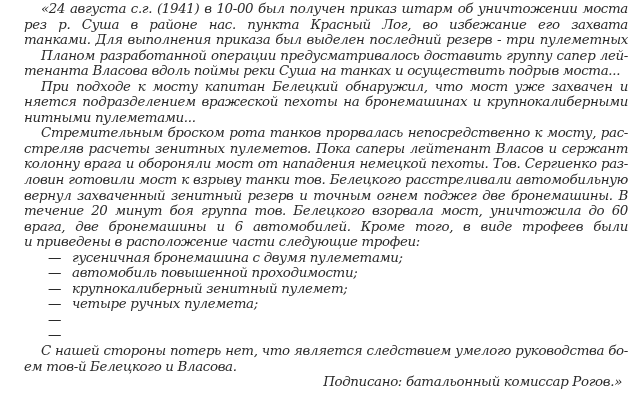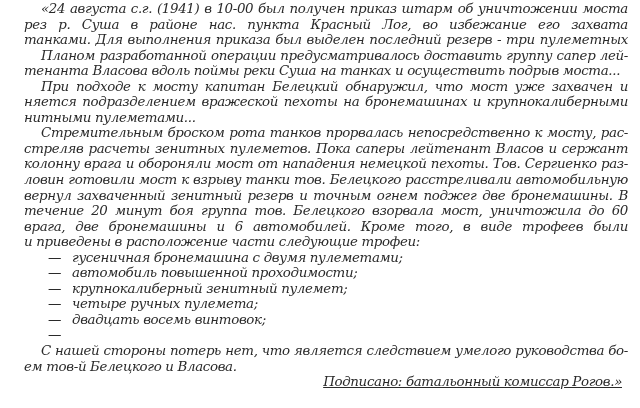--- a/index.html
+++ b/index.html
@@ -8,21 +8,21 @@
     position: absolute; left: 24px; top: 1px; width: 604px;
     font-family: "DejaVu Serif", serif; font-style: italic;
     font-size: 13.4px; line-height: 15.55px; color: #2a2a2a;
     letter-spacing: -0.35px;
   }
   .line { white-space: nowrap; height: 15.55px; }
   .justify { text-align: justify; text-align-last: justify; white-space: normal; overflow: hidden; }
   .indent { padding-left: 17px; }
   .item { display: flex; height: 15.55px; white-space: nowrap; }
   .item .dash { width: 48px; padding-left: 24px; box-sizing: border-box; }
-  .sig { text-align: right; padding-right: 6px; text-decoration: underline; }
+  .sig { text-align: right; padding-right: 6px; }
 </style>
 </head>
 <body>
 
 <div class="page">
 
   <div>
     <div class="line justify indent">«24 августа с.г. (1941) в 10-00 был получен приказ штарм об уничтожении моста че-</div>
     <div class="line justify">рез р. Суша в районе нас. пункта Красный Лог, во избежание его захвата вражескими</div>
     <div class="line justify">танками. Для выполнения приказа был выделен последний резерв - три пулеметных Т-</div>
@@ -62,21 +62,20 @@
     <div class="item">
       <span class="dash">—</span>
       <span>крупнокалиберный зенитный пулемет;</span>
     </div>
     <div class="item">
       <span class="dash">—</span>
       <span>четыре ручных пулемета;</span>
     </div>
     <div class="item">
       <span class="dash">—</span>
-      <span>двадцать восемь винтовок;</span>
     </div>
     <div class="item">
       <span class="dash">—</span>
     </div>
   </div>
 
   <div>
     <div class="line justify indent">С нашей стороны потерь нет, что является следствием умелого руководства бо-</div>
     <div class="line">ем тов-й Белецкого и Власова.</div>
   </div>

